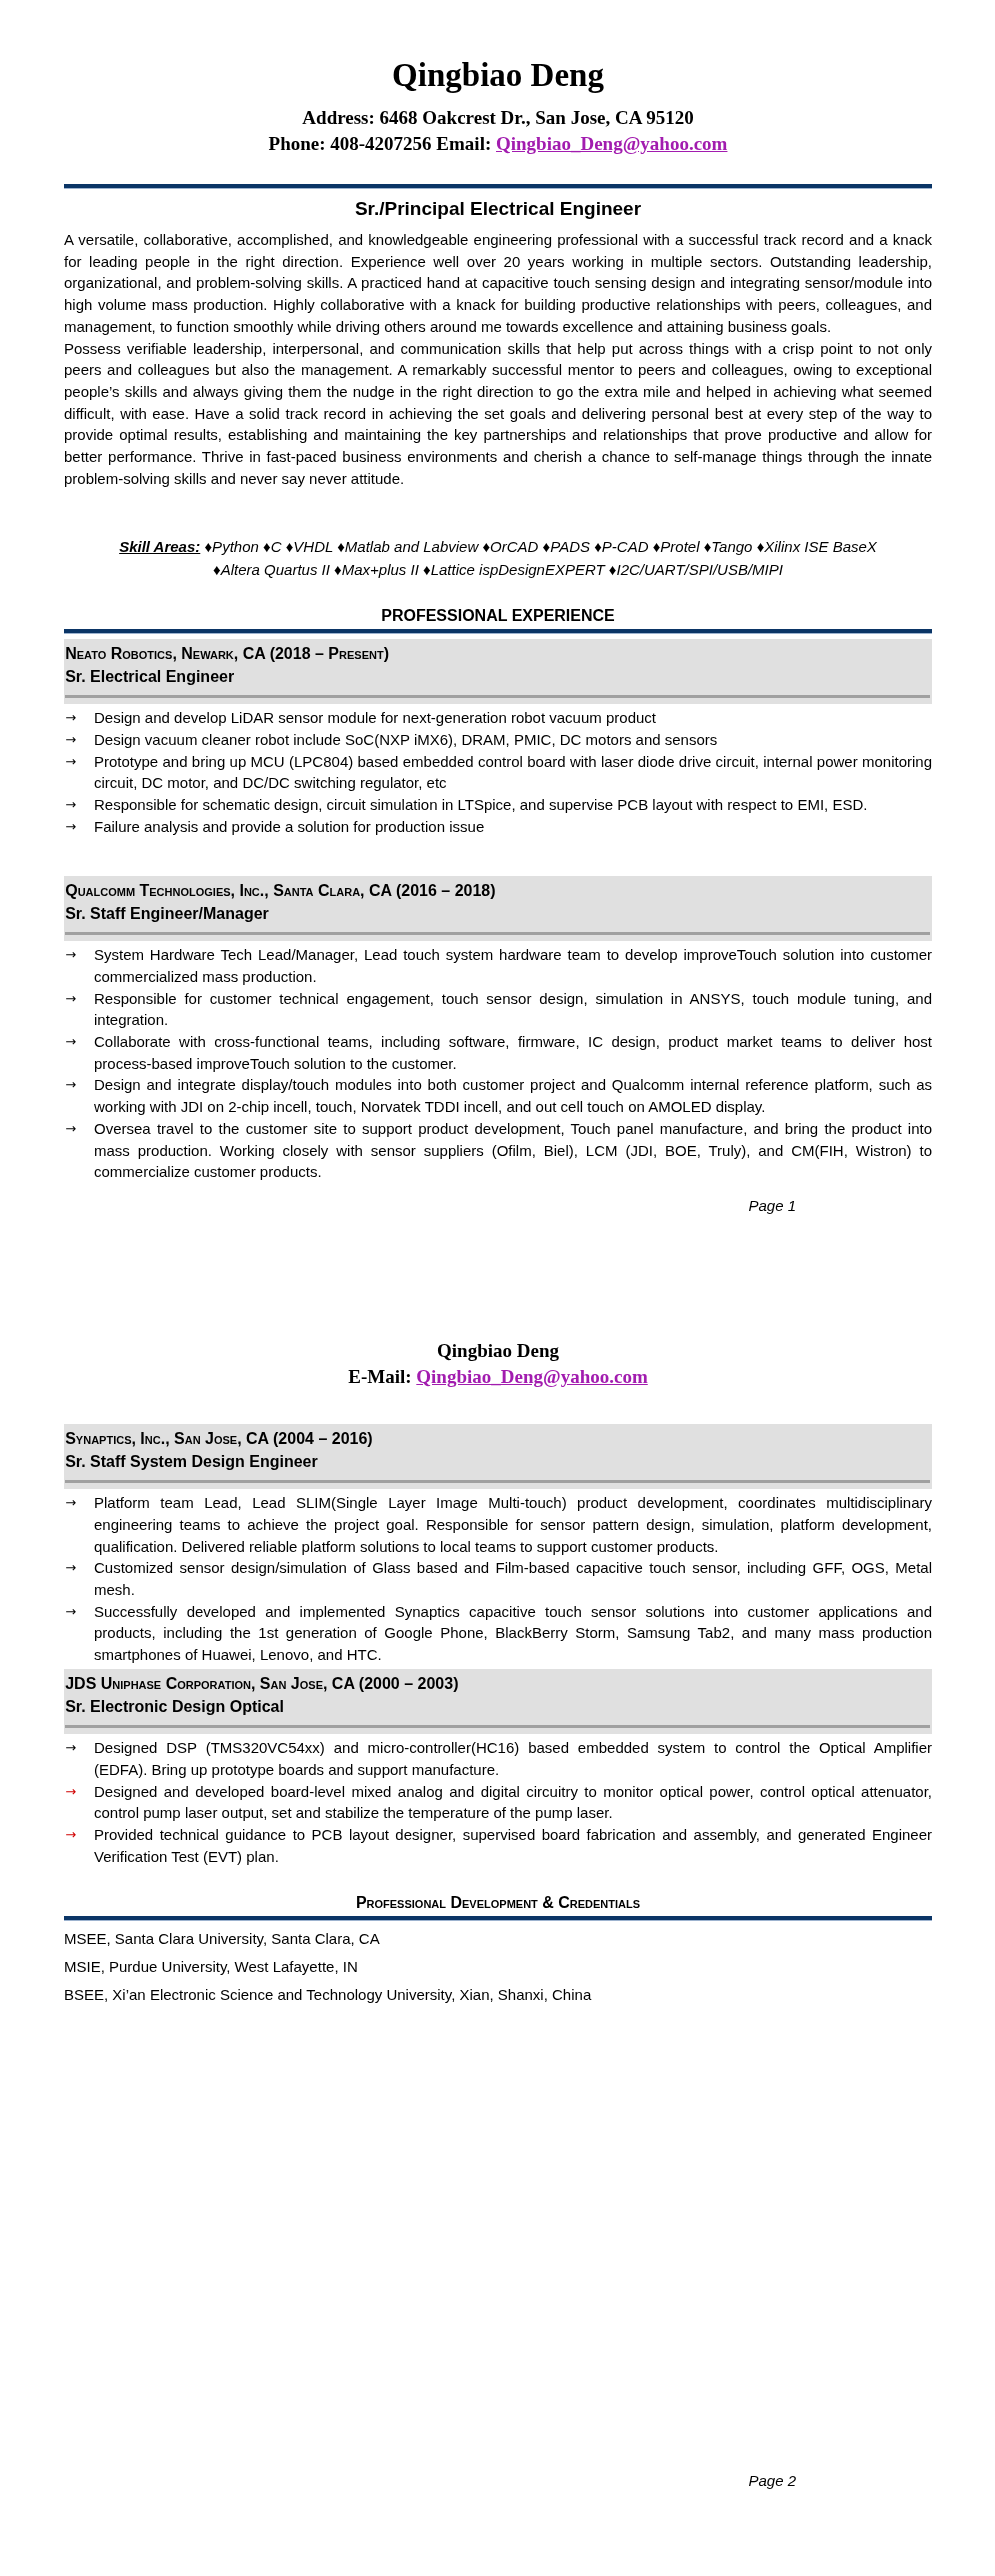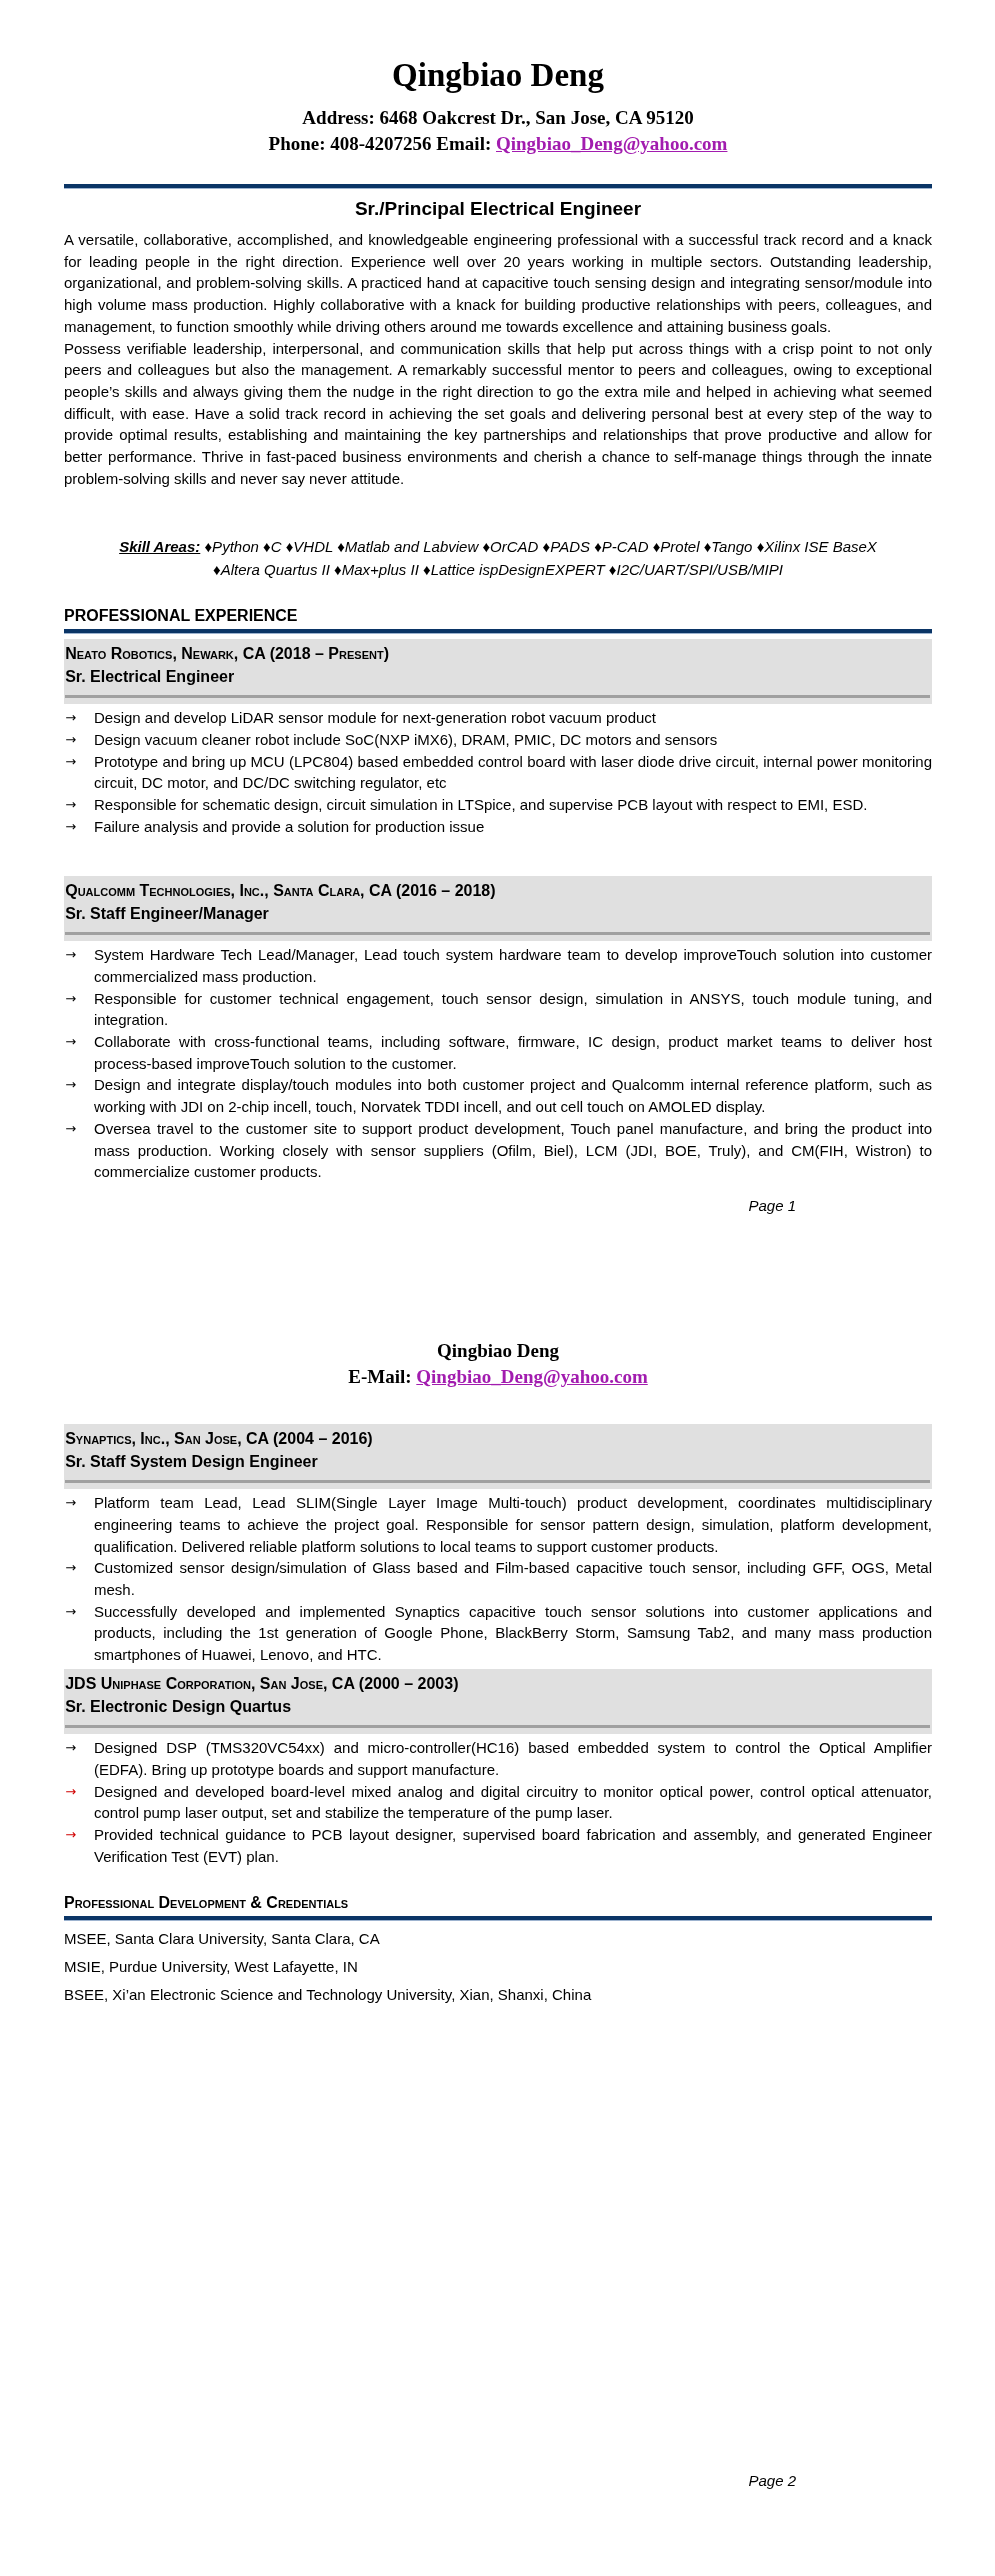--- a/index.html
+++ b/index.html
@@ -10,21 +10,21 @@
   .sans { font-family: "Liberation Sans", "DejaVu Sans", sans-serif; }
   .center { text-align: center; }
   .name { font-size: 33px; font-weight: bold; line-height: 37px; }
   .contact { font-size: 19px; font-weight: bold; line-height: 26px; }
   a.link { color: #a21caf; text-decoration: underline; }
   .rule { height: 3.5px; background: #0b3566; border-bottom: 0.6px solid #9db3cf; }
   .headline { font-size: 19px; font-weight: bold; line-height: 23.4px; }
   .para { font-size: 15px; line-height: 21.7px; text-align: justify; margin: 0; }
   .skills { font-size: 15px; font-style: italic; line-height: 23.4px; text-align: center; }
   .skills .lbl { font-weight: bold; text-decoration: underline; font-style: italic; }
-  .section-head { font-size: 16px; font-weight: bold; line-height: 20px; text-align: left; }
+  .section-head { font-size: 16px; font-weight: bold; line-height: 20px; text-align: center; }
   .smallcaps { font-variant: small-caps; }
   .band { background: #e0e0e0; padding: 3.5px 1.2px 5.9px 1.2px; }
   .band .company { font-size: 16px; font-weight: bold; line-height: 22px; font-variant: small-caps; }
   .band .role { font-size: 16px; font-weight: bold; line-height: 23.4px; }
   .band .bar { height: 2.9px; background: #a0a0a0; margin-top: 7px; margin-right: 1.2px; }
   ul.bullets { list-style: none; margin: 3.5px 0 0 0; padding: 0; }
   ul.bullets li { position: relative; padding-left: 30px; font-size: 15px; line-height: 21.7px; text-align: justify; }
   ul.bullets li .arrow { position: absolute; left: 1.2px; top: 0; font-family: "DejaVu Sans", sans-serif; font-size: 13px; }
   ul.bullets li .arrow.red { color: #d00000; }
   .footer { position: absolute; right: 63px; font-size: 15px; font-style: italic; }
@@ -121,21 +121,21 @@
     <ul class="bullets">
         <li><span class="arrow">→</span><span>Platform team Lead, Lead SLIM(Single Layer Image Multi-touch) product development, coordinates multidisciplinary engineering teams to achieve the project goal. Responsible for sensor pattern design, simulation, platform development, qualification. Delivered reliable platform solutions to local teams to support customer products.</span></li>
         <li><span class="arrow">→</span><span>Customized sensor design/simulation of Glass based and Film-based capacitive touch sensor, including GFF, OGS, Metal mesh.</span></li>
         <li><span class="arrow">→</span><span>Successfully developed and implemented Synaptics capacitive touch sensor solutions into customer applications and products, including the 1st generation of Google Phone, BlackBerry Storm, Samsung Tab2, and many mass production smartphones of Huawei, Lenovo, and HTC.</span></li>
       </ul>
   </div>
 
   <div class="content sans" style="top:381px;">
     <div class="band">
       <div class="company">JDS Uniphase Corporation, San Jose, CA (2000 – 2003)</div>
-      <div class="role">Sr. Electronic Design Quartus</div>
+      <div class="role">Sr. Electronic Design Optical</div>
       <div class="bar"></div>
     </div>
     <ul class="bullets">
         <li><span class="arrow">→</span><span>Designed DSP (TMS320VC54xx) and micro-controller(HC16) based embedded system to control the Optical Amplifier (EDFA). Bring up prototype boards and support manufacture.</span></li>
         <li><span class="arrow red">→</span><span>Designed and developed board-level mixed analog and digital circuitry to monitor optical power, control optical attenuator, control pump laser output, set and stabilize the temperature of the pump laser.</span></li>
         <li><span class="arrow red">→</span><span>Provided technical guidance to PCB layout designer, supervised board fabrication and assembly, and generated Engineer Verification Test (EVT) plan.</span></li>
       </ul>
   </div>
 
   <div class="content sans section-head smallcaps" style="top:605px;">Professional Development &amp; Credentials</div>

